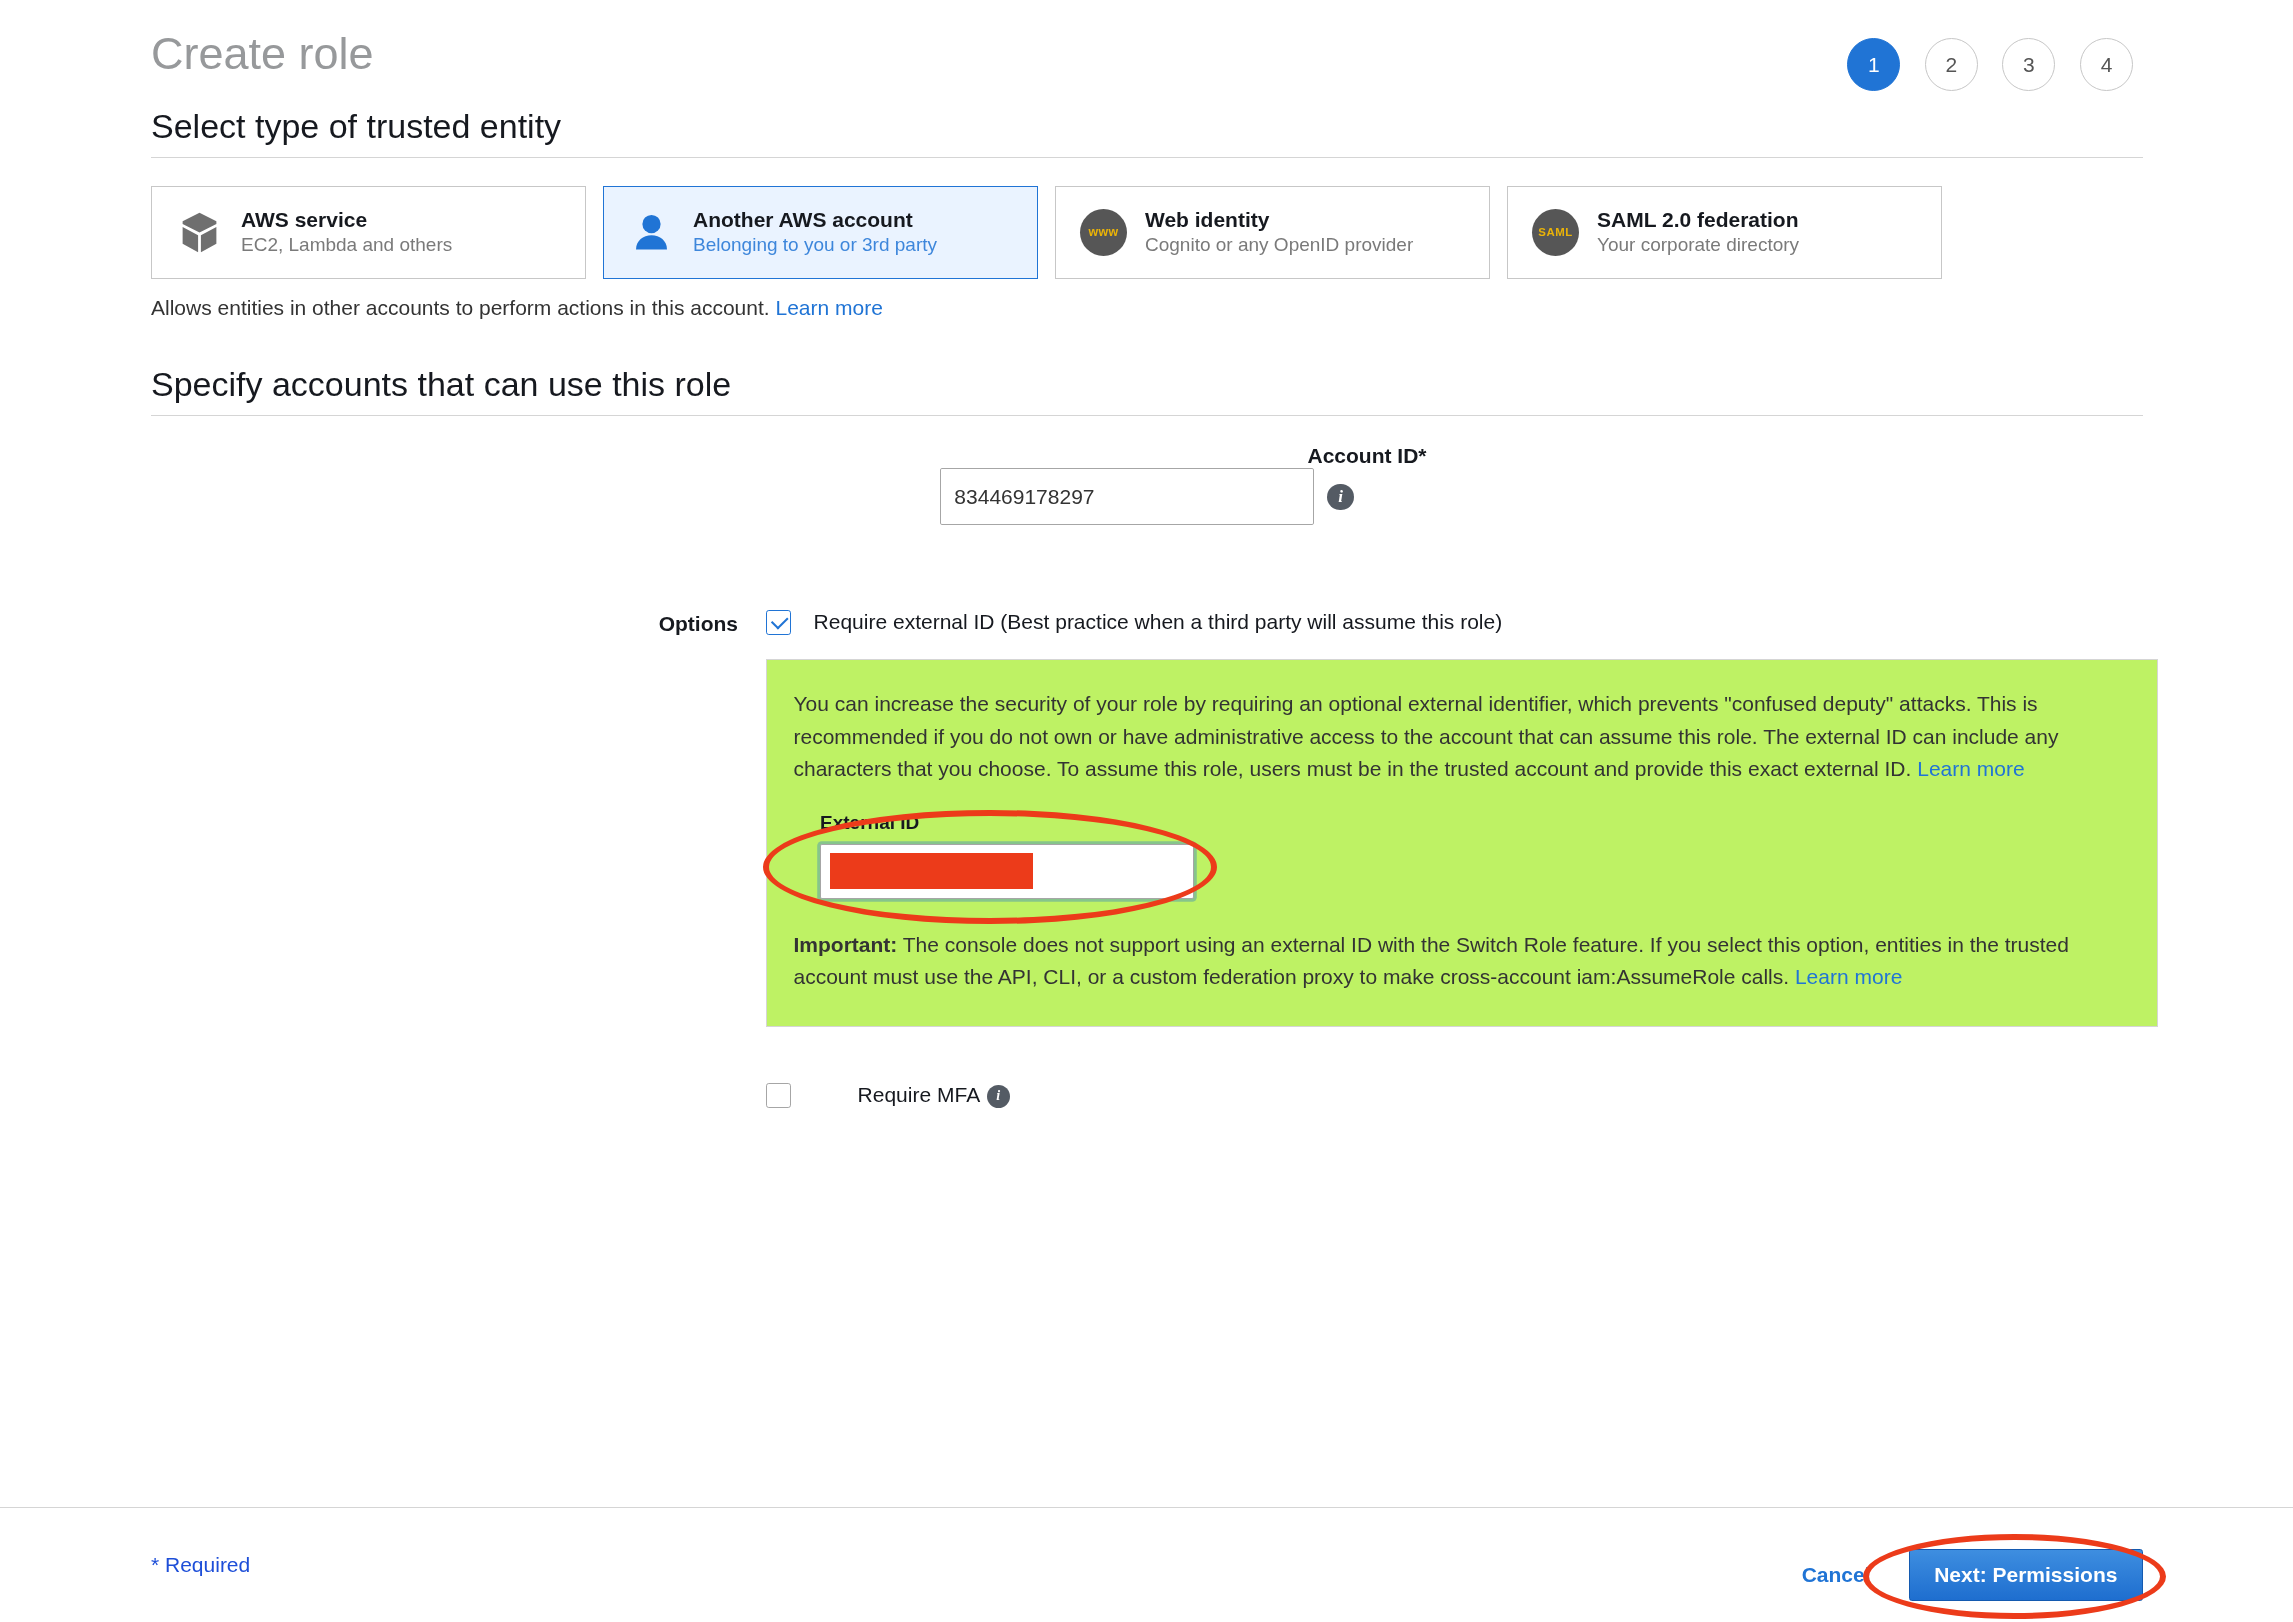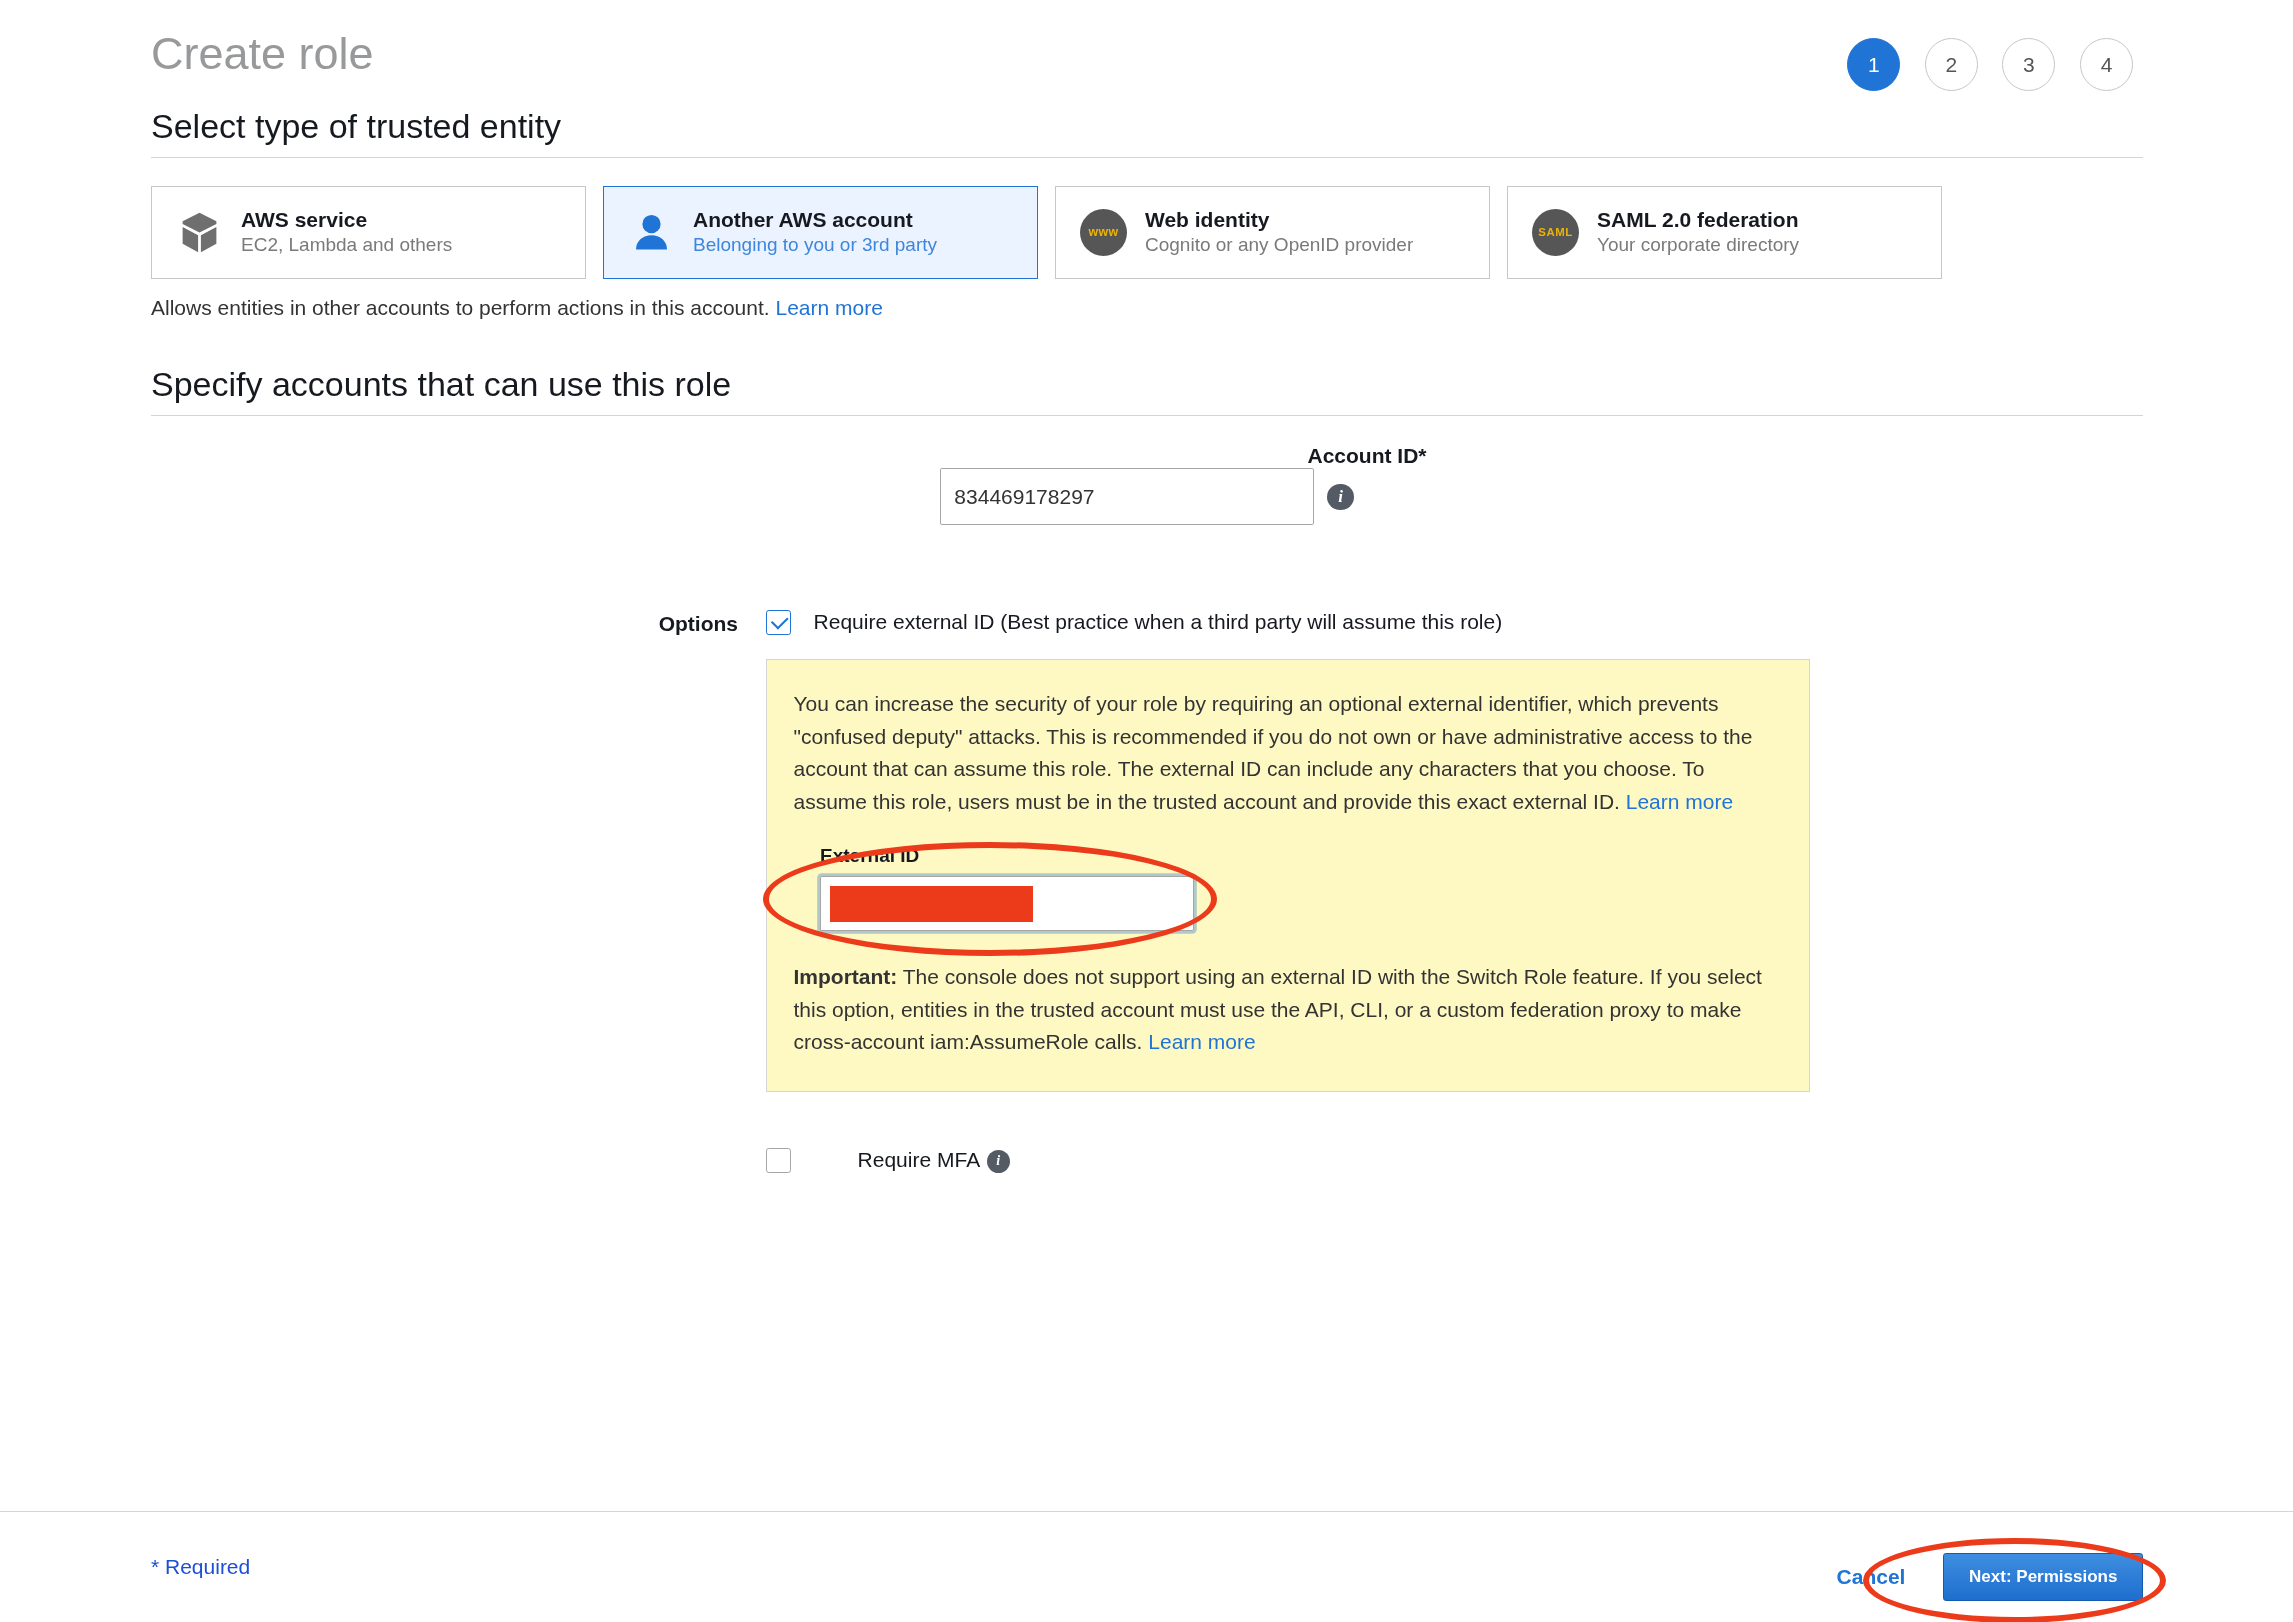--- a/index.html
+++ b/index.html
@@ -125,22 +125,22 @@
       cursor: pointer; background: #fff; flex-shrink: 0;
     }
     .checkbox.checked::after {
       content: ""; width: 7.6px; height: 13.2px;
       border: solid #2074d5; border-width: 0 2.8px 2.8px 0;
       transform: rotate(45deg) translate(-0.9px,-1.9px);
     }
     .checkbox-label { font-size: 21px; color: #16191f; margin-left: 23px; }
 
     .panel {
-      margin-left: 615px; width: 1044px;
-      border: 0.9px solid #d5d5d5; background: #fef9c3;
+      margin-left: 615px; width: 1392px;
+      border: 0.9px solid #d5d5d5; background: #bef264;
       padding: 28px 26.5px 32px 26.5px;
     }
     .panel p { font-size: 21px; color: #333; line-height: 1.55; }
     .panel a { color: #2074d5; text-decoration: none; }
     .ext-label { font-size: 19px; font-weight: 700; margin: 26.5px 0 9.5px 26.5px; }
     .ext-input-wrap { position: relative; margin-left: 26.5px; width: 374px; }
     .ext-input {
       height: 55px; width: 100%;
       border: 0.9px solid #a6a6a6; border-radius: 1.9px;
       padding: 0 11.4px; font-size: 19px;
@@ -170,21 +170,21 @@
       border-top: 0.9px solid #d5d5d5;
       padding: 21px 151px; display: flex; align-items: center; justify-content: space-between;
       background: #fff;
     }
     .required-note { font-size: 21px; font-weight: 400; color: #1d4ed8; }
     .footer-actions { display: flex; align-items: center; gap: 38px; position: relative; margin-top: 20px; }
     .cancel-link { color: #2074d5; font-size: 21px; font-weight: 700; cursor: pointer; }
     .primary-btn {
       background: linear-gradient(#3e8ee0,#1e6ecf);
       border: 0.9px solid #145ab0; border-radius: 2.8px;
-      color: #fff; font-size: 17px; font-weight: 700;
+      color: #fff; font-size: 21px; font-weight: 700;
       padding: 13.2px 24.6px; cursor: pointer; text-align: center;
     }
     .btn-annot {
       position: absolute; right: -23px; top: -15px;
       width: 303px; height: 85px;
       border: 6.6px solid #ec3b1a; border-radius: 50%;
       pointer-events: none;
     }
 
     

